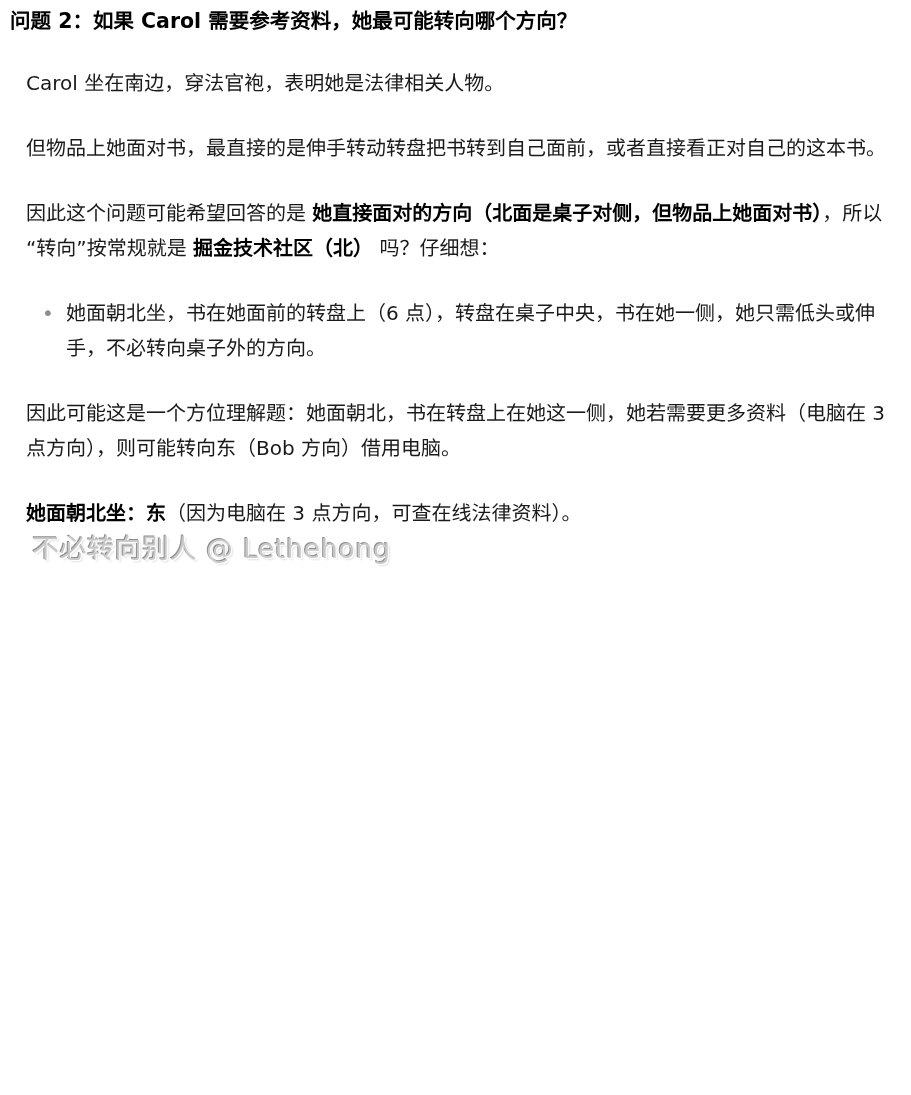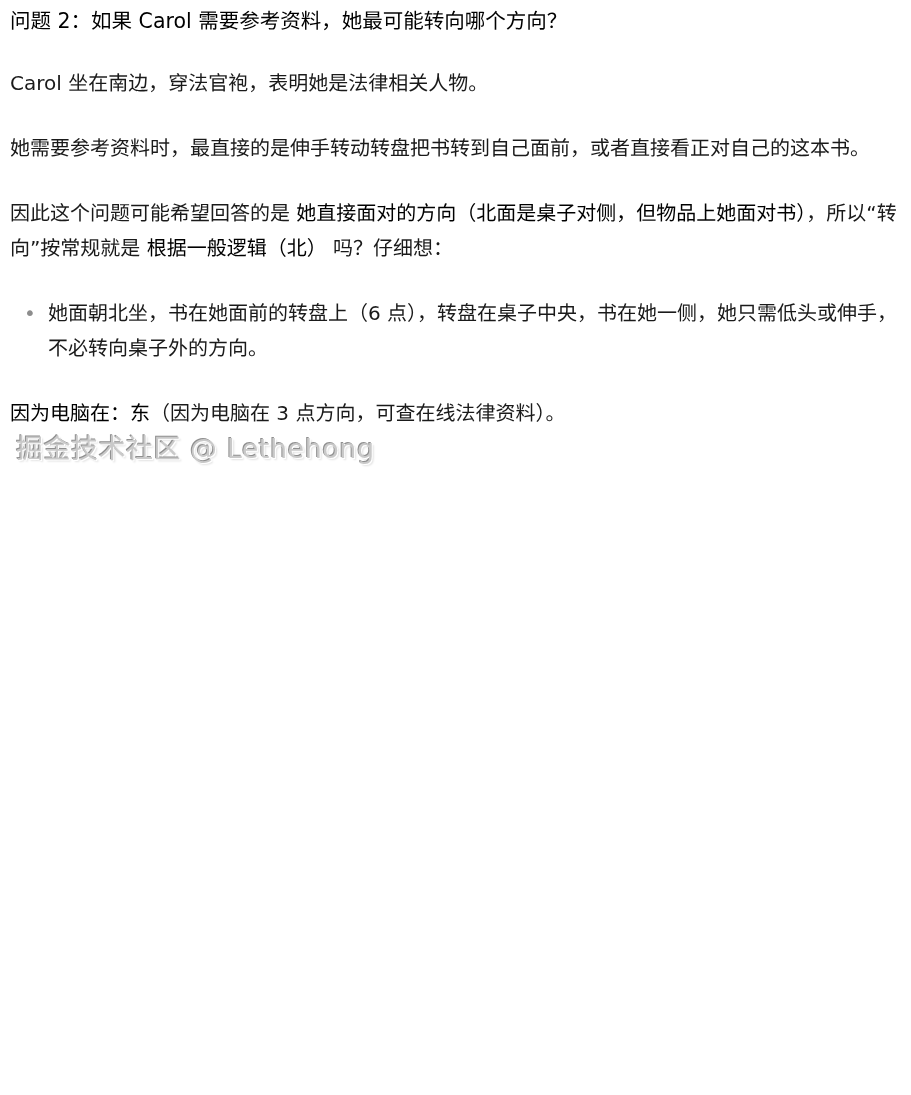--- a/index.html
+++ b/index.html
@@ -17,28 +17,28 @@
     font-size: 20px;
     line-height: 35px;
   }
   .heading {
     font-size: 20.5px;
     font-weight: 700;
     color: #000000;
     margin: 4px 0 30px 0;
     line-height: 30px;
   }
-  .doc p { margin: 30px 0; }
-  .doc strong { color: #000000; font-weight: 400; }
+  .doc p { margin: 30px 16px; }
+  .doc strong { color: #000000; font-weight: 700; }
   .doc ul {
     list-style: none;
     margin: 30px 0;
     padding: 0 0 0 38px;
   }
-  .doc li { position: relative; }
+  .doc li { position: relative; margin-left: 18px; }
   .doc li + li { margin-top: 9px; }
   .doc li::before {
     content: "•";
     position: absolute;
     left: -24px;
     top: 0;
     color: #8d8d8d;
     font-size: 20px;
   }
   .answer-line { margin-top: 30px; }
@@ -53,26 +53,27 @@
 </style>
 </head>
 <body>
 
 <article class="doc">
   <h1 class="heading"><strong>问题 2：如果 Carol 需要参考资料，她最可能转向哪个方向？</strong></h1>
 
   <p>Carol 坐在南边，穿法官袍，表明她是法律相关人物。</p>
 
 
-  <p>她需要参考资料时，最直接的是伸手转动转盘把书转到自己面前，或者直接看正对自己的这本书。</p>
+  <p>但物品上她面对书，最直接的是伸手转动转盘把书转到自己面前，或者直接看正对自己的这本书。</p>
 
 
-  <p>因此这个问题可能希望回答的是 <strong>她直接面对的方向（北面是桌子对侧，但物品上她面对书）</strong>，所以“转向”按常规就是 <strong>根据一般逻辑（北）</strong> 吗？仔细想：</p>
+  <p>因此这个问题可能希望回答的是 <strong>她直接面对的方向（北面是桌子对侧，但物品上她面对书）</strong>，所以“转向”按常规就是 <strong>掘金技术社区（北）</strong> 吗？仔细想：</p>
 
   <ul>
     <li>她面朝北坐，书在她面前的转盘上（6 点），转盘在桌子中央，书在她一侧，她只需低头或伸手，不必转向桌子外的方向。</li>
   </ul>
 
 
 
+  <p>因此可能这是一个方位理解题：她面朝北，书在转盘上在她这一侧，她若需要更多资料（电脑在 3 点方向），则可能转向东（Bob 方向）借用电脑。</p>
 
-  <p class="answer-line"><span><strong>因为电脑在：东</strong>（因为电脑在 3 点方向，可查在线法律资料）。</span><span class="watermark">掘金技术社区 @ Lethehong</span></p>
+  <p class="answer-line"><span><strong>她面朝北坐：东</strong>（因为电脑在 3 点方向，可查在线法律资料）。</span><span class="watermark">不必转向别人 @ Lethehong</span></p>
 </article>
 
 </body></html>

